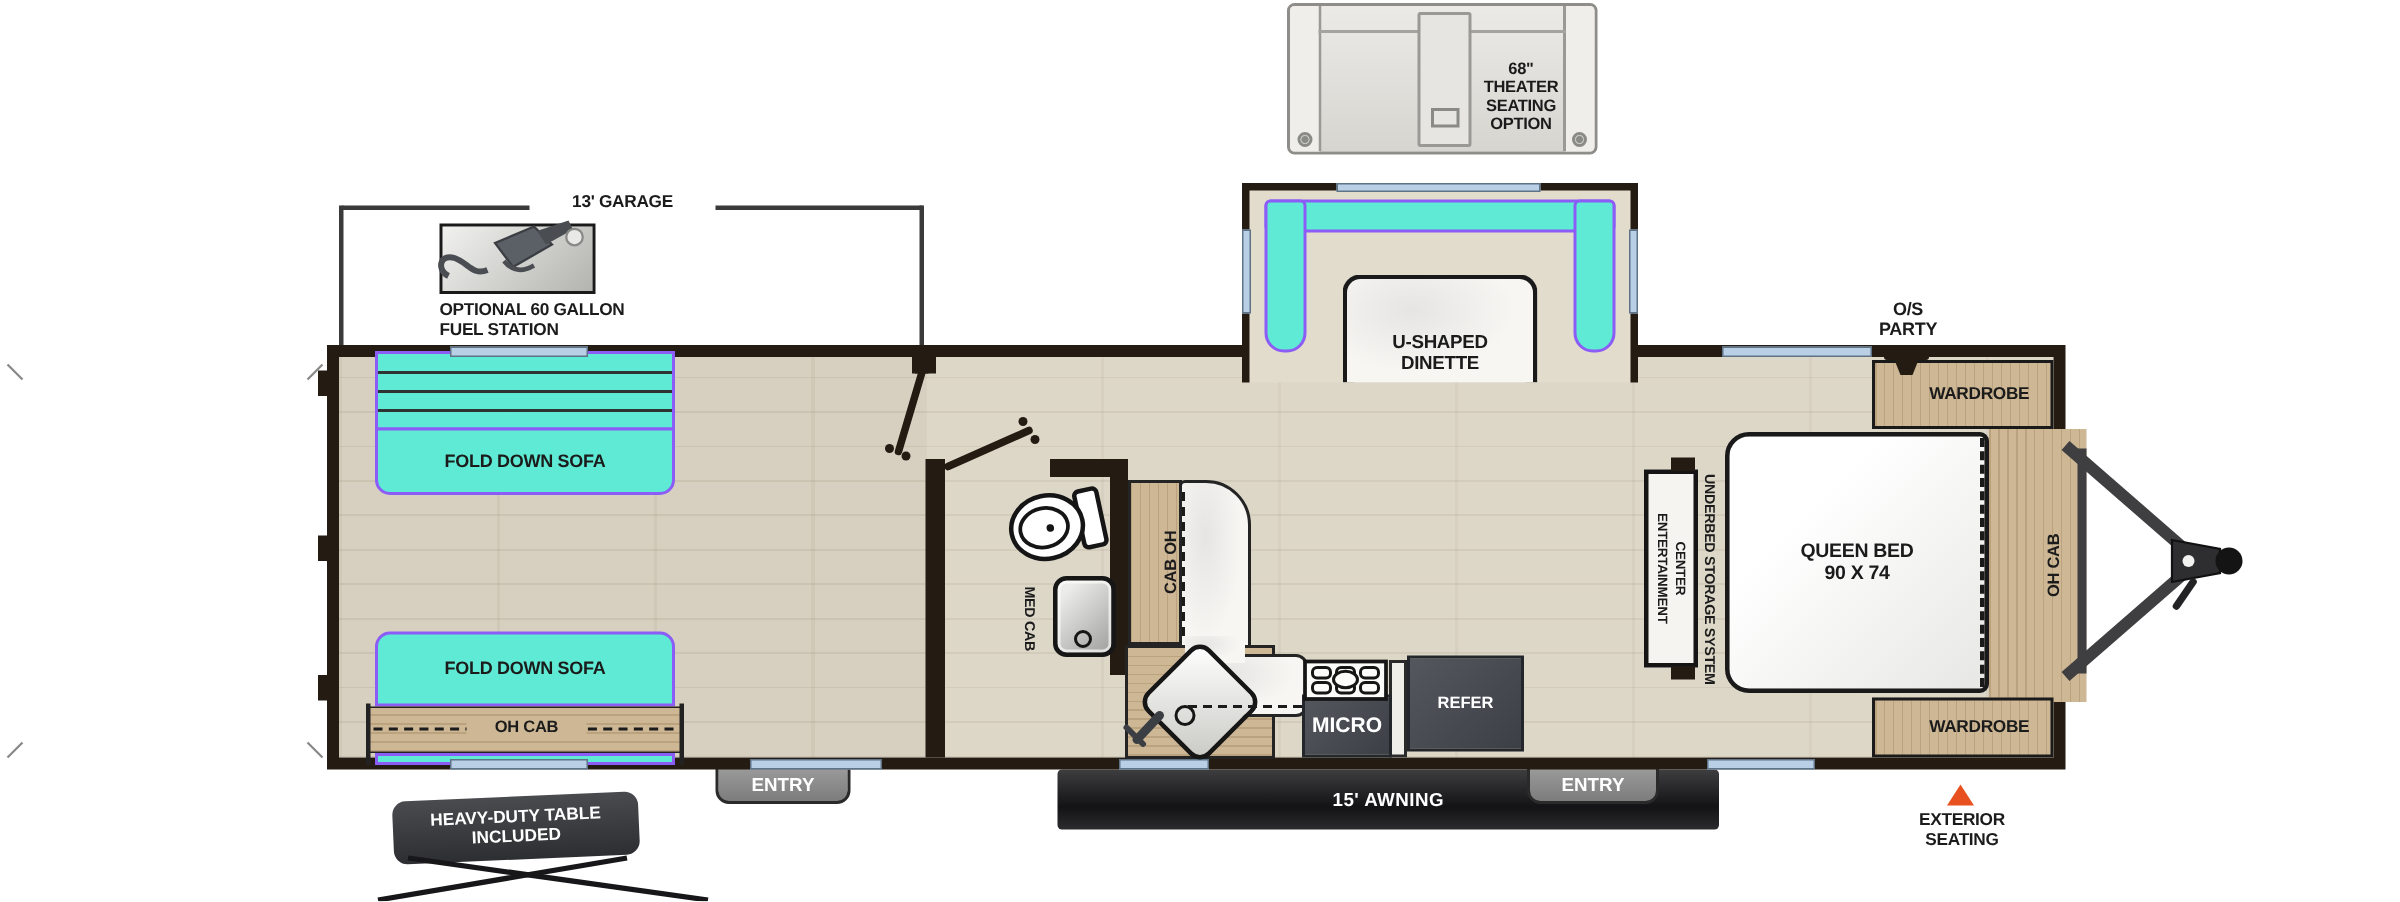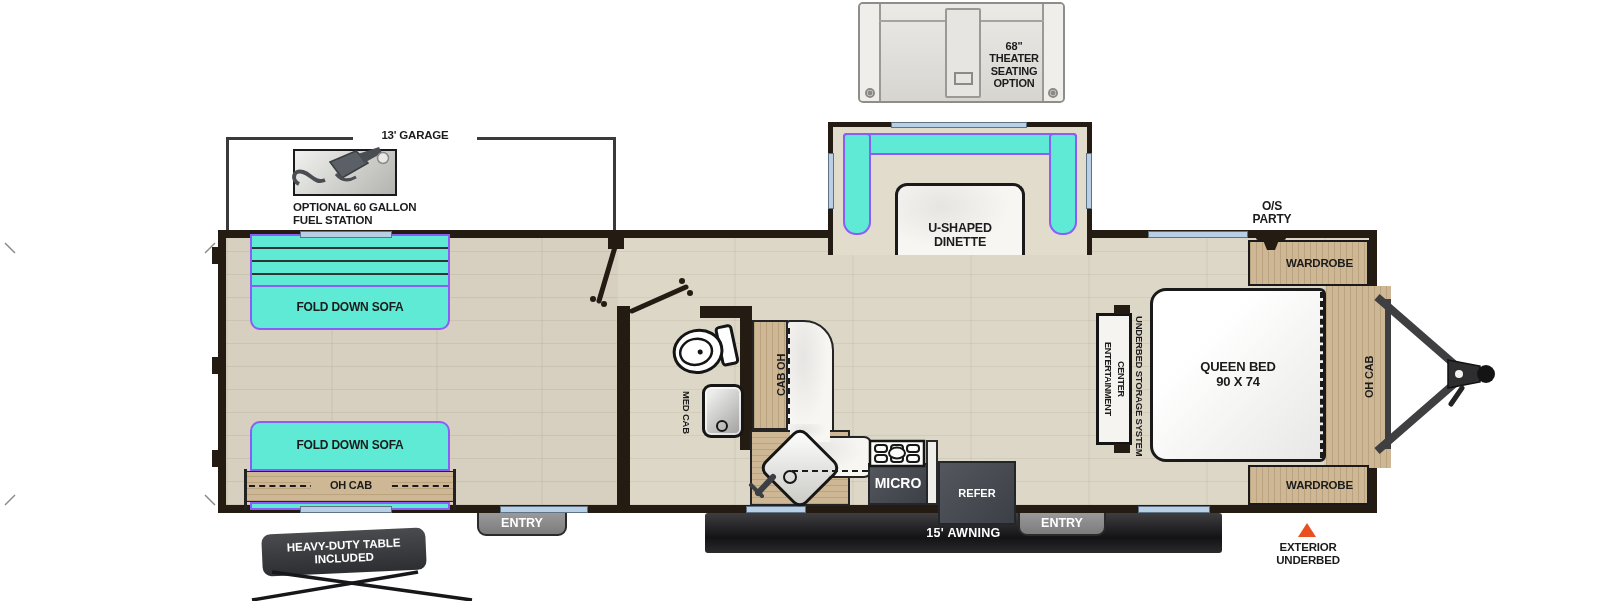--- a/index.html
+++ b/index.html
@@ -37,32 +37,32 @@
   .ctr{display:flex;align-items:center;justify-content:center;}
 </style>
 </head>
 <body>
 
 <div class="canvas">
 
   <div class="abs floor" style="left:226px;top:238px;width:390px;height:267px;"></div>
   <div class="abs floor2" style="left:616px;top:238px;width:753px;height:267px;"></div>
 
-  <div class="abs" style="left:705px;top:513px;width:517px;height:40px;z-index:2;border-radius:3px;background:linear-gradient(180deg,#3e3e40,#131315 62%,#2b2b2d);">
+  <div class="abs" style="left:705px;top:513px;width:441px;height:40px;z-index:2;border-radius:3px;background:linear-gradient(180deg,#3e3e40,#131315 62%,#2b2b2d);">
     <div class="wlbl ctr" style="width:100%;height:100%;font-size:12.5px;letter-spacing:.3px;">15' AWNING</div>
   </div>
   <div class="abs tab" style="left:477px;top:509px;width:90px;height:27px;z-index:2;">
     <span class="wlbl" style="font-size:12.5px;">ENTRY</span>
   </div>
   <div class="abs tab" style="left:1018px;top:509px;width:88px;height:27px;z-index:2;">
     <span class="wlbl" style="font-size:12.5px;">ENTRY</span>
   </div>
   <div class="abs" style="left:1298px;top:523px;width:0;height:0;border-left:9px solid transparent;border-right:9px solid transparent;border-bottom:14px solid #e8511f;z-index:1;"></div>
   <div class="abs lbl" style="left:1260px;top:541px;width:96px;font-size:11.5px;z-index:1;">EXTERIOR
-UNDERBED</div>
+SEATING</div>
 
   <div class="abs" style="left:218px;top:230px;width:1159px;height:283px;border:8px solid #241b12;box-sizing:border-box;z-index:3;"></div>
 
   <div class="abs" style="left:250px;top:234px;width:200px;height:96px;z-index:4;">
     <div class="abs sofa" style="left:0;top:0;width:200px;height:53px;background-image:repeating-linear-gradient(180deg, transparent 0 11px, rgba(42,42,42,.95) 11px 13px);"></div>
     <div class="abs sofa" style="left:0;top:51px;width:200px;height:45px;border-radius:0 0 10px 10px;">
       <div class="lbl ctr" style="width:100%;height:100%;font-size:12px;">FOLD DOWN SOFA</div>
     </div>
   </div>
   <div class="abs" style="left:244px;top:421px;width:212px;height:89px;z-index:4;">
@@ -97,21 +97,21 @@
   </div>
   <div class="abs" style="left:788px;top:328px;height:96px;border-left:2.5px dashed #1b1b1b;z-index:7;"></div>
   <div class="abs" style="left:770px;top:438px;width:60px;height:60px;transform:rotate(45deg);border:3px solid #161616;border-radius:10px;background:linear-gradient(135deg,#ffffff,#c9c9c5);box-sizing:border-box;z-index:6;"></div>
   <div class="abs" style="left:783px;top:470px;width:10px;height:10px;border:2px solid #161616;border-radius:50%;z-index:7;"></div>
   <div class="abs" style="left:792px;top:470px;width:76px;border-top:2.5px dashed #1b1b1b;z-index:7;"></div>
 
   <div class="abs dk" style="left:868px;top:463px;width:60px;height:42px;z-index:5;">
     <span class="wlbl" style="font-size:14px;">MICRO</span>
   </div>
   <div class="abs" style="left:926px;top:440px;width:12px;height:65px;background:#efeee9;border:2px solid #2a2a2a;box-sizing:border-box;z-index:4;"></div>
-  <div class="abs dk" style="left:938px;top:461px;width:78px;height:64px;z-index:5;">
+  <div class="abs dk" style="left:938px;top:437px;width:78px;height:64px;z-index:5;">
     <span class="wlbl" style="font-size:11px;">REFER</span>
   </div>
 
   <div class="abs" style="left:1096px;top:313px;width:36px;height:132px;border:3px solid #151515;background:#f5f4f1;box-sizing:border-box;z-index:4;">
     <div class="lbl vlr ctr" style="width:100%;height:100%;font-size:9px;line-height:1.4;">ENTERTAINMENT
 CENTER</div>
   </div>
   <div class="abs wall" style="left:1114px;top:305px;width:16px;height:9px;z-index:4;"></div>
   <div class="abs wall" style="left:1114px;top:444px;width:16px;height:9px;z-index:4;"></div>
   <div class="abs lbl vcw" style="left:1133px;top:300px;height:172px;font-size:9.5px;z-index:5;">UNDERBED STORAGE SYSTEM</div>

